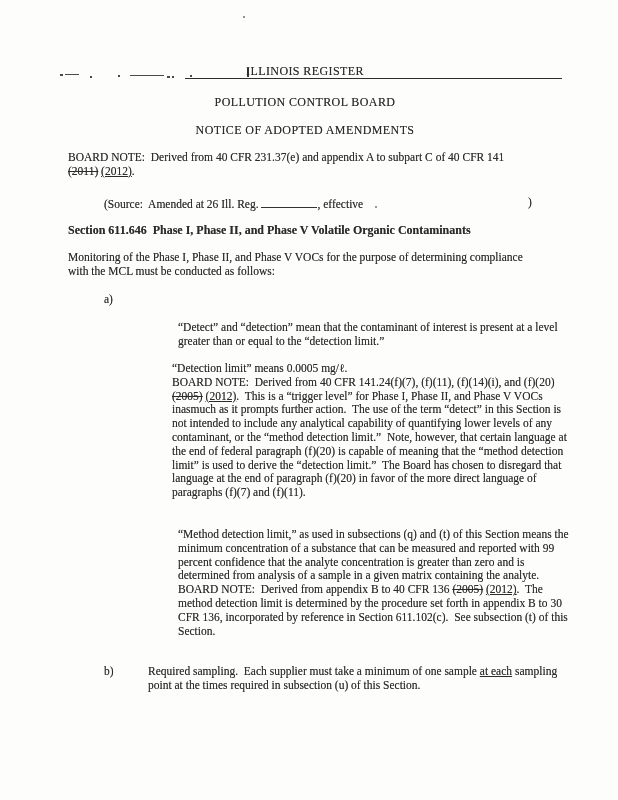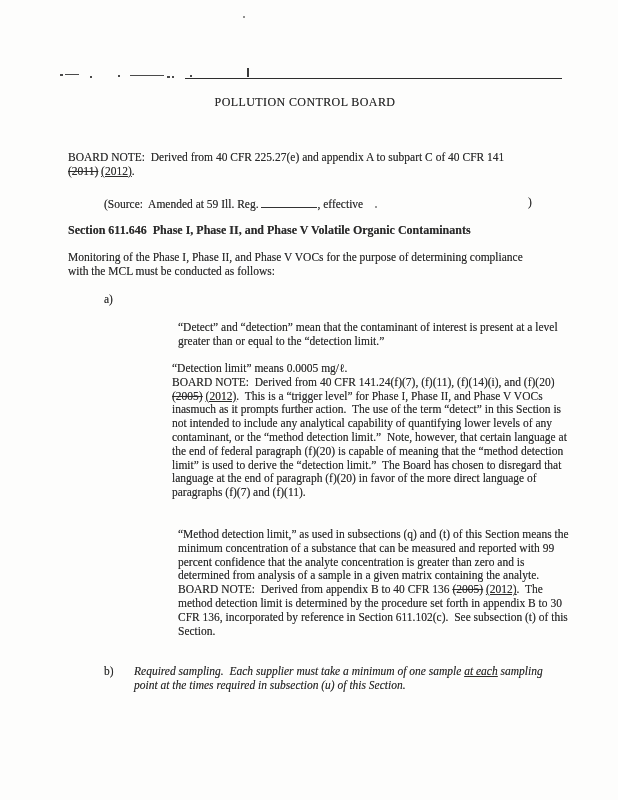--- a/index.html
+++ b/index.html
@@ -46,40 +46,42 @@
     <span class="mk" style="left:30px; top:6px; width:2px; height:2px;"></span>
     <span class="mk" style="left:58px; top:5px; width:2px; height:2px;"></span>
     <span class="mk" style="left:70px; top:5px; width:34px; height:1.3px;"></span>
     <span class="mk" style="left:107px; top:6px; width:3px; height:2px;"></span>
     <span class="mk" style="left:112px; top:6px; width:2px; height:2px;"></span>
     <span class="mk" style="left:130px; top:5px; width:2px; height:2px;"></span>
   </div>
   <div class="abs tickmark"></div>
 
   <div class="abs header-rule"></div>
+  <div class="abs centered" style="left:40px; top:65px; width:530px;">ILLINOIS REGISTER</div>
   <div class="abs centered" style="left:40px; top:96px; width:530px;">POLLUTION CONTROL BOARD</div>
+  <div class="abs centered" style="left:40px; top:124px; width:530px;">NOTICE OF ADOPTED AMENDMENTS</div>
 
-  <div class="abs para" style="left:68px; top:151px; width:455px;"><span>BOARD NOTE:  Derived from 40 CFR 225.27(e) and appendix A to subpart C of 40 CFR 141 </span><span class="del">(2011)</span><span> </span><span class="ins">(2012)</span><span>.</span></div>
+  <div class="abs para" style="left:68px; top:151px; width:455px;"><span>BOARD NOTE:  Derived from 40 CFR 231.37(e) and appendix A to subpart C of 40 CFR 141 </span><span class="del">(2011)</span><span> </span><span class="ins">(2012)</span><span>.</span></div>
 
-  <div class="abs para source-line"><span>(Source:  Amended at 59 Ill. Reg. </span><span class="blankline"></span><span>, effective</span><span class="eff-speck"></span><span class="close-paren">)</span></div>
+  <div class="abs para source-line"><span>(Source:  Amended at 26 Ill. Reg. </span><span class="blankline"></span><span>, effective</span><span class="eff-speck"></span><span class="close-paren">)</span></div>
 
   <div class="abs para bold" style="left:68px; top:224px; width:500px; font-size:12px;">Section 611.646  Phase I, Phase II, and Phase V Volatile Organic Contaminants</div>
 
   <div class="abs para" style="left:68px; top:251px; width:462px;">Monitoring of the Phase I, Phase II, and Phase V VOCs for the purpose of determining compliance with the MCL must be conducted as follows:</div>
 
   <div class="abs para" style="left:104px; top:293px;">a)</div>
 
   <div class="abs para" style="left:178px; top:321px; width:400px;">“Detect” and “detection” mean that the contaminant of interest is present at a level greater than or equal to the “detection limit.”</div>
 
   <div class="abs" style="left:172px; top:362px; width:400px;">
     <div class="para note-block">“Detection limit” means 0.0005 mg/ℓ.</div>
     <div class="para note-block"><span>BOARD NOTE:  Derived from 40 CFR 141.24(f)(7), (f)(11), (f)(14)(i), and (f)(20) </span><span class="del">(2005)</span><span> </span><span class="ins">(2012)</span><span>.  This is a “trigger level” for Phase I, Phase II, and Phase V VOCs inasmuch as it prompts further action.  The use of the term “detect” in this Section is not intended to include any analytical capability of quantifying lower levels of any contaminant, or the “method detection limit.”  Note, however, that certain language at the end of federal paragraph (f)(20) is capable of meaning that the “method detection limit” is used to derive the “detection limit.”  The Board has chosen to disregard that language at the end of paragraph (f)(20) in favor of the more direct language of paragraphs (f)(7) and (f)(11).</span></div>
   </div>
 
   <div class="abs" style="left:178px; top:528px; width:400px;">
     <div class="para note-block">“Method detection limit,” as used in subsections (q) and (t) of this Section means the minimum concentration of a substance that can be measured and reported with 99 percent confidence that the analyte concentration is greater than zero and is determined from analysis of a sample in a given matrix containing the analyte.</div>
     <div class="para note-block"><span>BOARD NOTE:  Derived from appendix B to 40 CFR 136 </span><span class="del">(2005)</span><span> </span><span class="ins">(2012)</span><span>.  The method detection limit is determined by the procedure set forth in appendix B to 30 CFR 136, incorporated by reference in Section 611.102(c).  See subsection (t) of this Section.</span></div>
   </div>
 
   <div class="abs para" style="left:104px; top:665px;">b)</div>
-  <div class="abs para" style="left:134px; top:665px; width:424px;font-style:italic;"><span>Required sampling.  Each supplier must take a minimum of one sample </span><span class="ins">at each</span><span> sampling point at the times required in subsection (u) of this Section.</span></div>
+  <div class="abs para" style="left:148px; top:665px; width:424px;"><span>Required sampling.  Each supplier must take a minimum of one sample </span><span class="ins">at each</span><span> sampling point at the times required in subsection (u) of this Section.</span></div>
 
 </div>
 
 </body></html>

